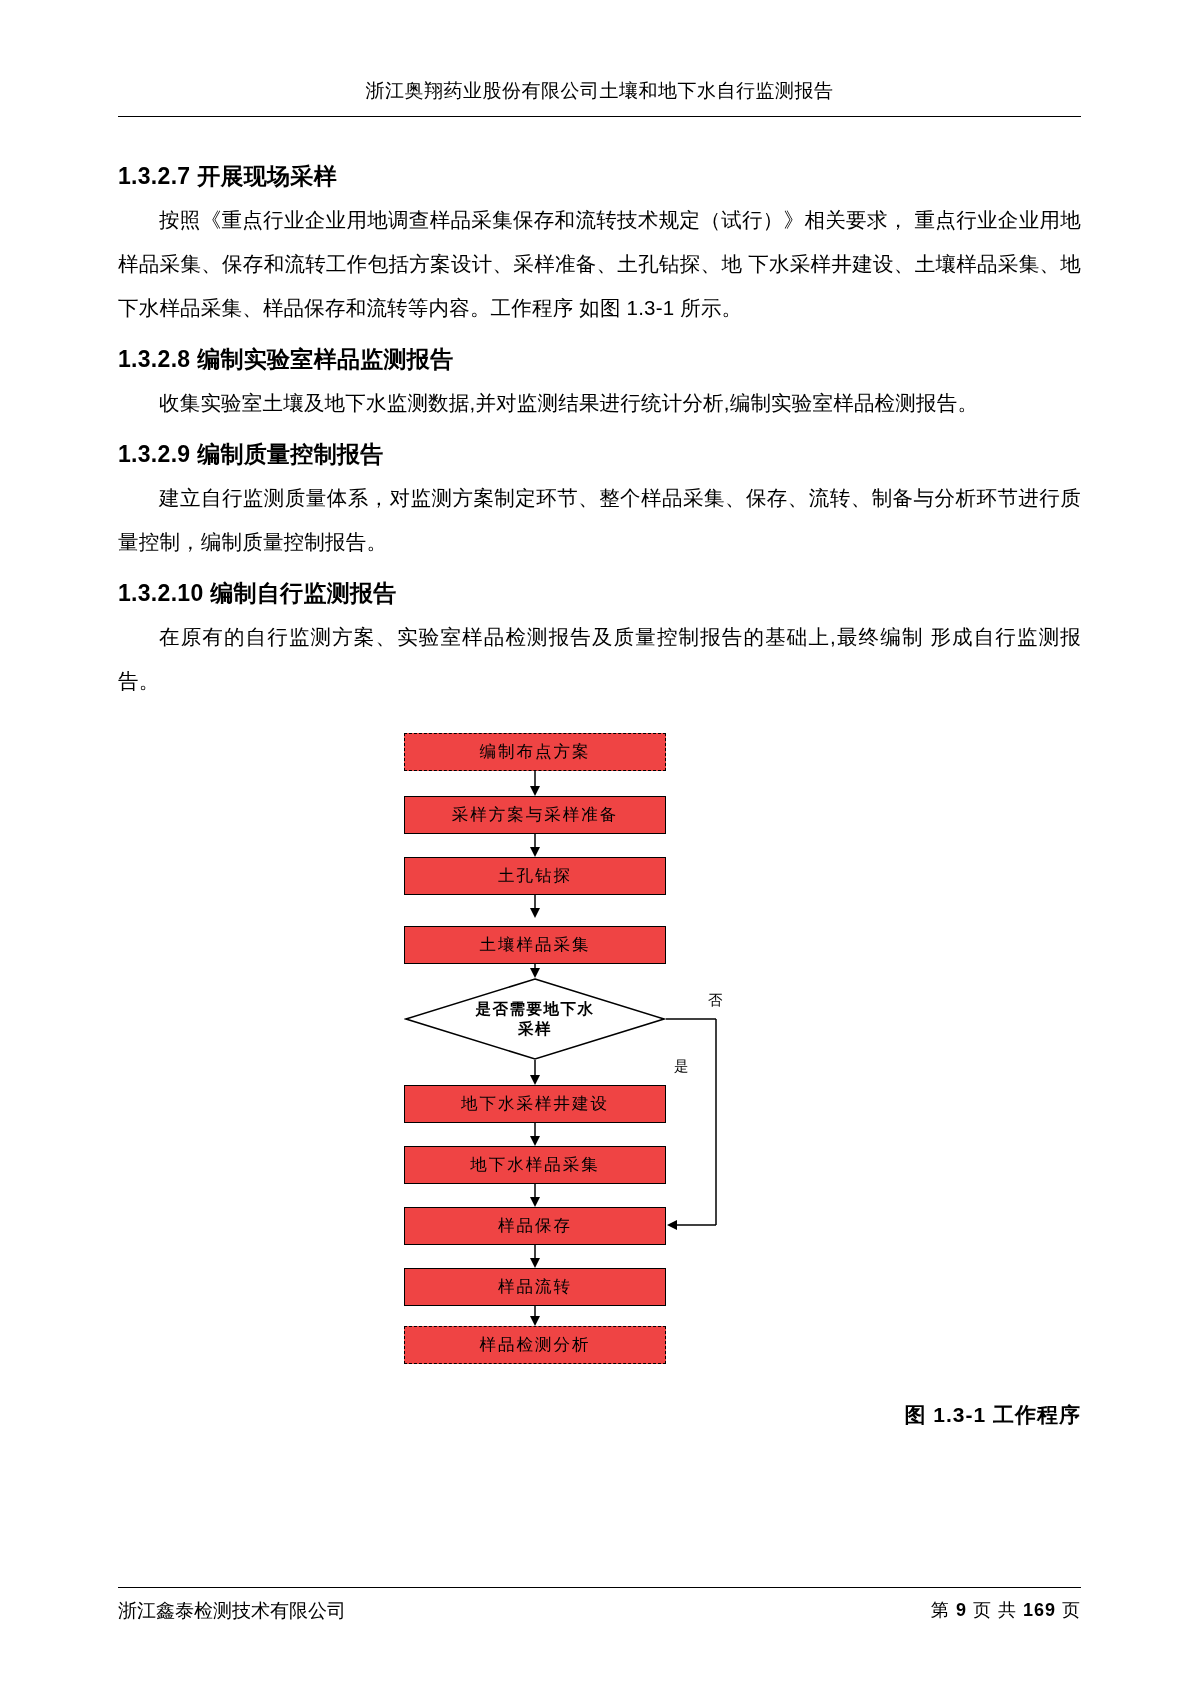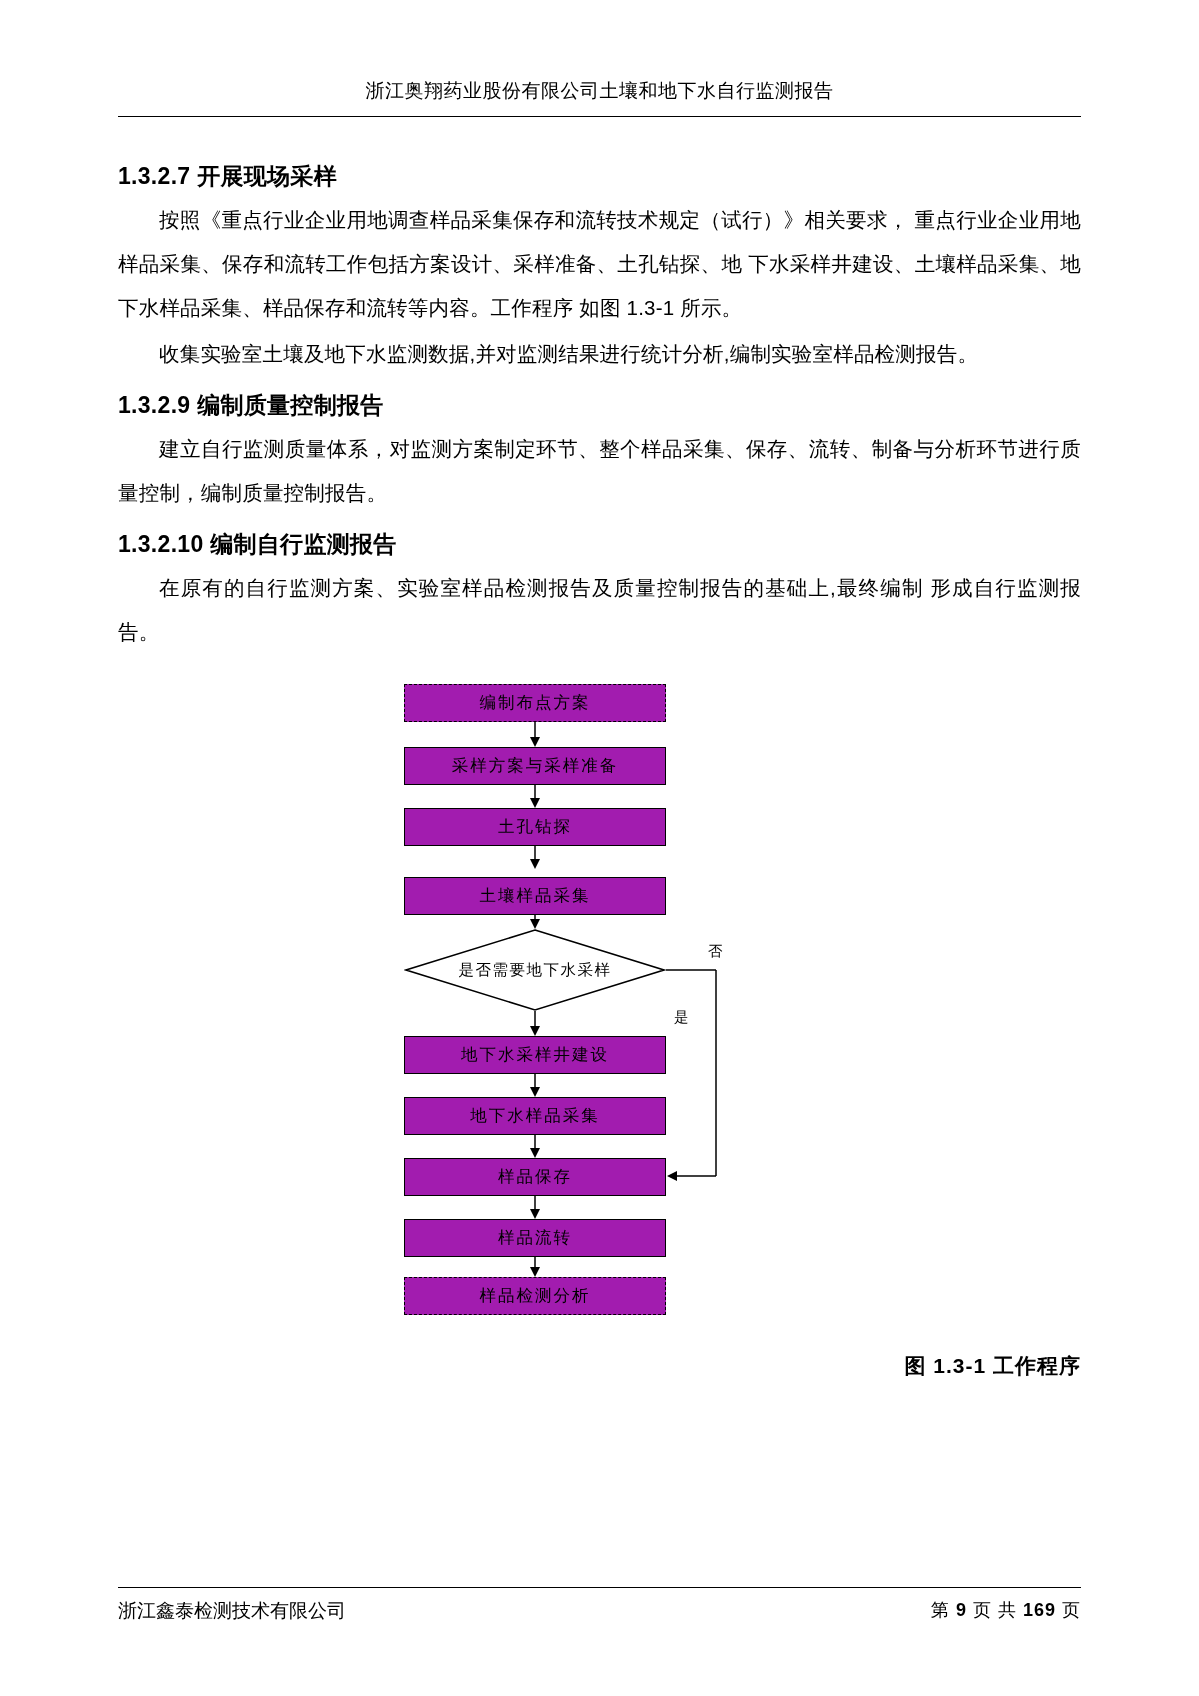--- a/index.html
+++ b/index.html
@@ -64,21 +64,21 @@
   }
   .flow-wrap {
     position: relative;
     width: 100%;
     height: 600px;
   }
   .node {
     position: absolute;
     box-sizing: border-box;
     border: 1.5px solid #000;
-    background: #a21caf;
+    background: #ef4444;
     font-family: "Liberation Sans", "DejaVu Sans", sans-serif;
     font-size: 16.5px;
     letter-spacing: 2px;
     display: flex;
     align-items: center;
     justify-content: center;
     height: 38px;
     left: 286px;
     width: 262px;
   }
@@ -87,28 +87,29 @@
     position: absolute;
     left: 286px;
     width: 262px;
     height: 82px;
   }
   .diamond-box svg { display: block; }
   .diamond-label {
     position: absolute;
     top: 0; left: 0; right: 0; bottom: 0;
     display: flex;
-    flex-direction: row;
+    flex-direction: column;
     align-items: center;
     justify-content: center;
     font-family: "Liberation Sans", "DejaVu Sans", sans-serif;
     font-size: 15.5px;
     letter-spacing: 1.5px;
     line-height: 20px;
     text-align: center;
+    font-weight: bold;
   }
   .edge-label {
     position: absolute;
     font-family: "Liberation Sans", "DejaVu Sans", sans-serif;
     font-size: 14.5px;
   }
   .fig-caption {
     margin-top: 10px;
     text-align: right;
     font-family: "Liberation Sans", "DejaVu Sans", sans-serif;
@@ -145,20 +146,21 @@
   <div class="header">
     <div>浙江奥翔药业股份有限公司土壤和地下水自行监测报告</div>
     <div class="header-rule"></div>
   </div>
 
   <div class="content">
 
     <h2 class="sec first">1.3.2.7 开展现场采样</h2>
     <p class="para">按照《重点行业企业用地调查样品采集保存和流转技术规定（试行）》相关要求， 重点行业企业用地样品采集、保存和流转工作包括方案设计、采样准备、土孔钻探、地 下水采样井建设、土壤样品采集、地下水样品采集、样品保存和流转等内容。工作程序 如图 1.3-1 所示。</p>
 
+    <h2 class="sec">1.3.2.8 编制实验室样品监测报告</h2>
     <p class="para">收集实验室土壤及地下水监测数据,并对监测结果进行统计分析,编制实验室样品检测报告。</p>
 
     <h2 class="sec">1.3.2.9 编制质量控制报告</h2>
     <p class="para">建立自行监测质量体系，对监测方案制定环节、整个样品采集、保存、流转、制备与分析环节进行质量控制，编制质量控制报告。</p>
 
     <h2 class="sec">1.3.2.10 编制自行监测报告</h2>
     <p class="para">在原有的自行监测方案、实验室样品检测报告及质量控制报告的基础上,最终编制 形成自行监测报告。</p>
 
     <div class="figure">
       <div class="flow-wrap">

